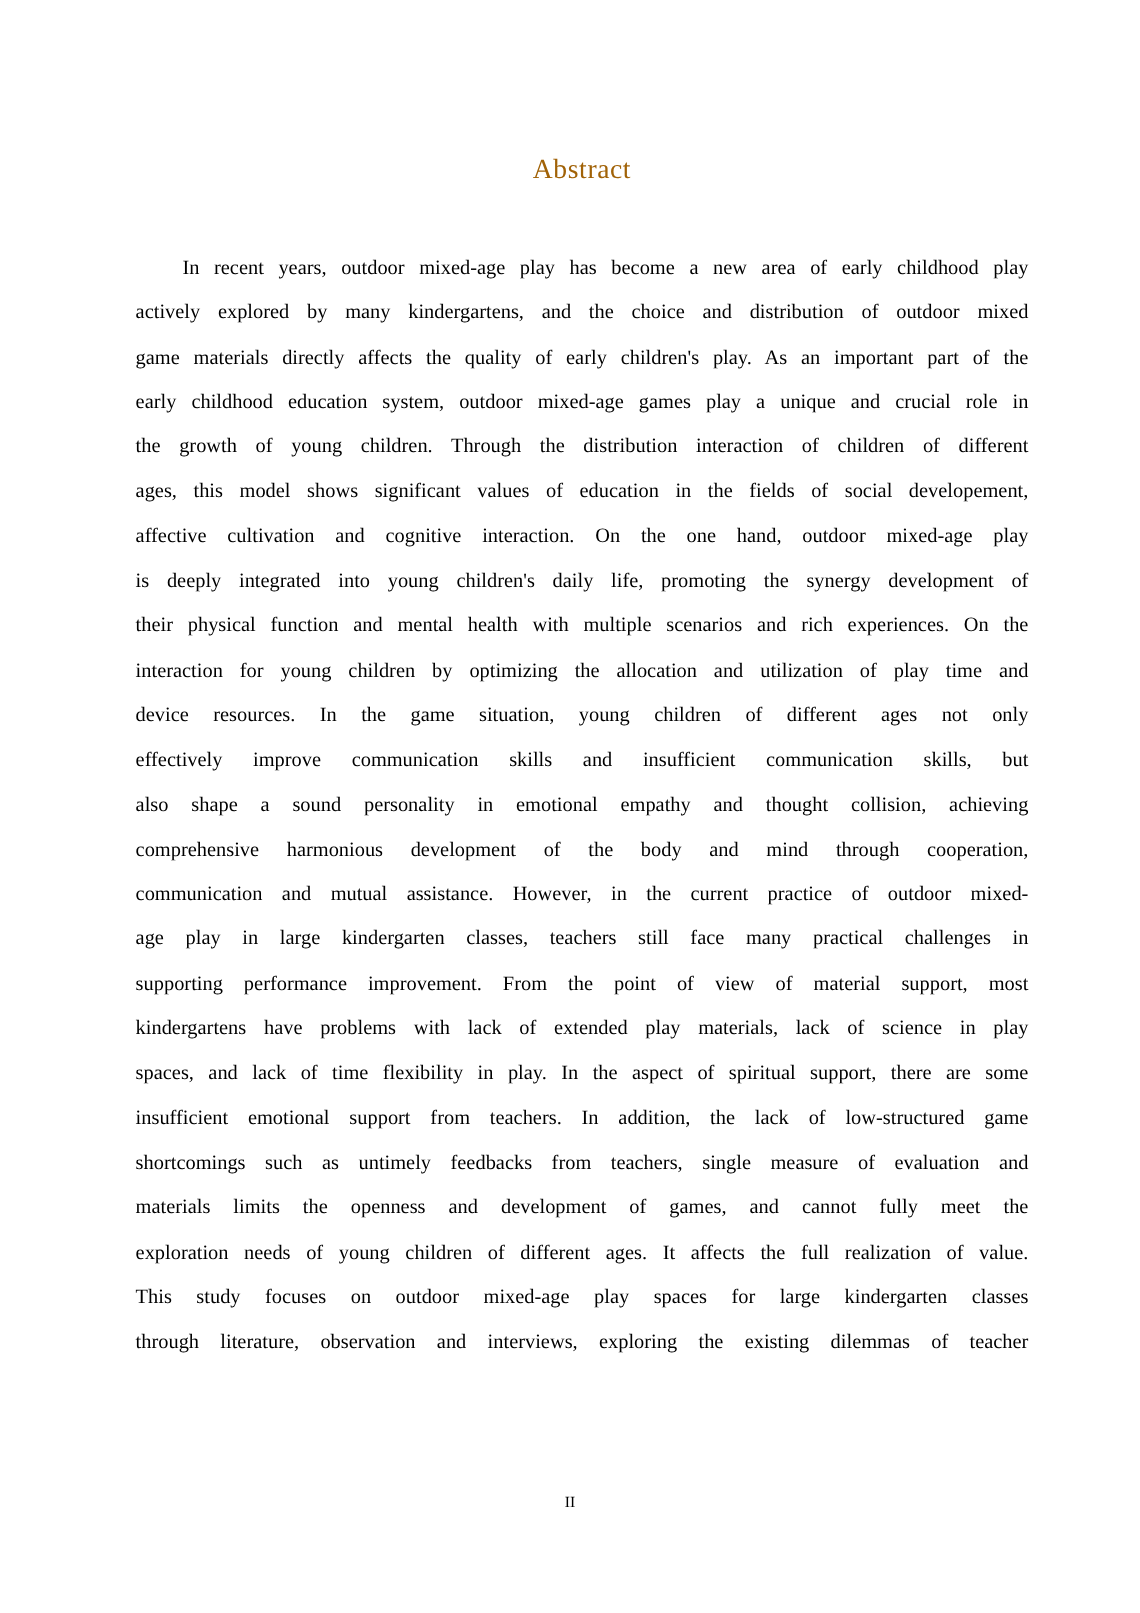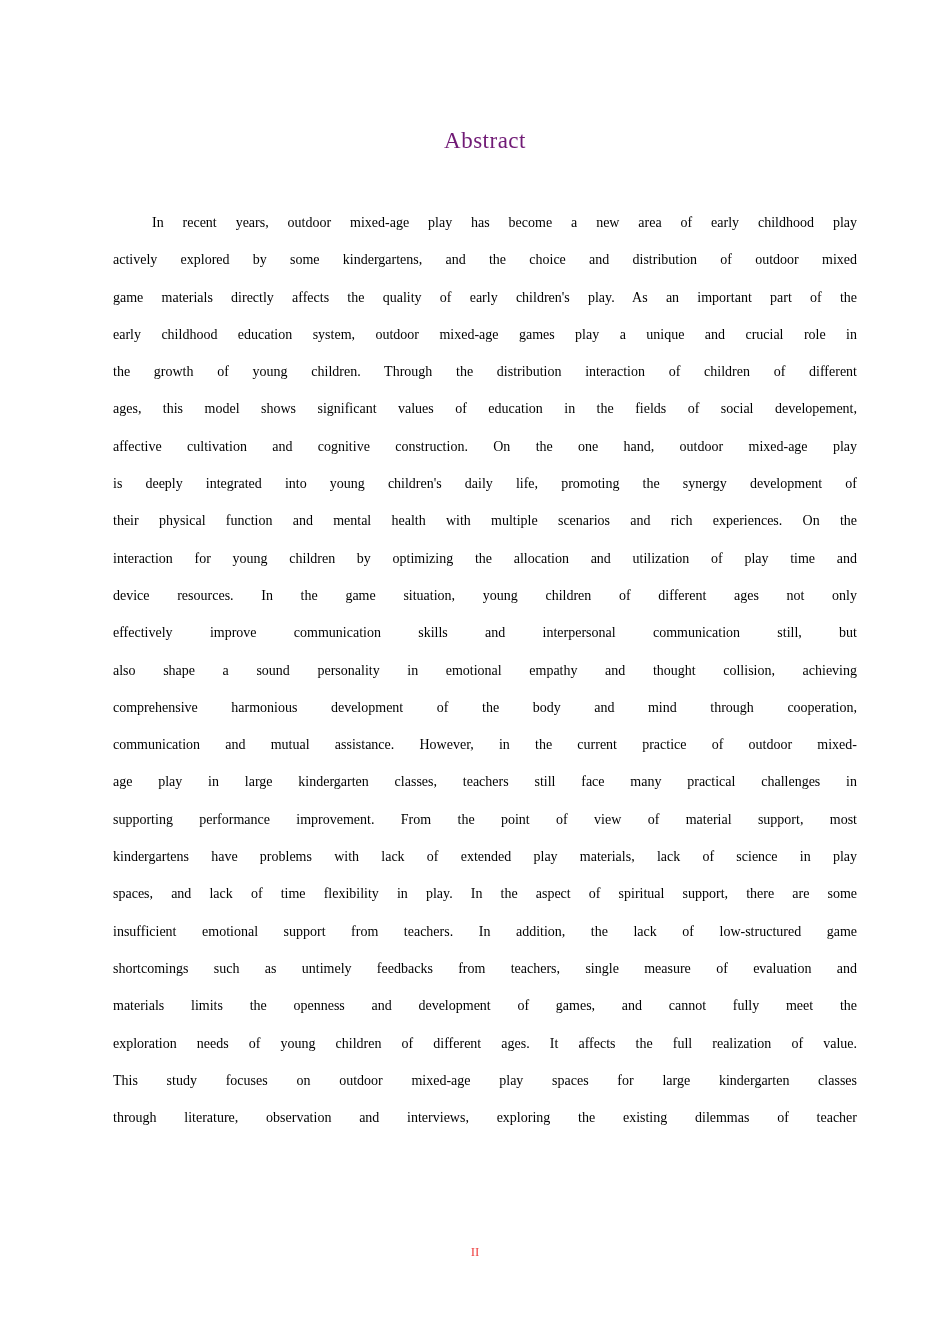--- a/index.html
+++ b/index.html
@@ -24,66 +24,66 @@
     position: absolute;
     top: 124px;
     left: 113px;
     width: 744px;
     margin: 0;
     text-align: center;
     font-size: 23px;
     font-weight: 400;
     letter-spacing: 0.5px;
     line-height: 34px;
-    color: #701a75;
+    color: #a16207;
   }
   .paragraph {
     position: absolute;
     top: 204px;
     left: 113px;
     width: 744px;
-    font-size: 14px;
+    font-size: 17px;
     line-height: 37.3px;
   }
   .line {
     text-align: justify;
     text-align-last: justify;
   }
   .line.first {
     text-indent: 39px;
   }
   .footer {
     position: absolute;
     top: 1244px;
     left: 0;
     width: 950px;
     text-align: center;
     font-size: 13px;
-    color: #ef4444;
+    color: #000000;
   }
 </style>
 </head>
 <body>
 
 <div class="page">
   <h1 class="title">Abstract</h1>
 
   <div class="paragraph">
       <div class="line first">In recent years, outdoor mixed-age play has become a new area of early childhood play</div>
-      <div class="line">actively explored by some kindergartens, and the choice and distribution of outdoor mixed</div>
+      <div class="line">actively explored by many kindergartens, and the choice and distribution of outdoor mixed</div>
       <div class="line">game materials directly affects the quality of early children's play. As an important part of the</div>
       <div class="line">early childhood education system, outdoor mixed-age games play a unique and crucial role in</div>
       <div class="line">the growth of young children. Through the distribution interaction of children of different</div>
       <div class="line">ages, this model shows significant values of education in the fields of social developement,</div>
-      <div class="line">affective cultivation and cognitive construction. On the one hand, outdoor mixed-age play</div>
+      <div class="line">affective cultivation and cognitive interaction. On the one hand, outdoor mixed-age play</div>
       <div class="line">is deeply integrated into young children's daily life, promoting the synergy development of</div>
       <div class="line">their physical function and mental health with multiple scenarios and rich experiences. On the</div>
       <div class="line">interaction for young children by optimizing the allocation and utilization of play time and</div>
       <div class="line">device resources. In the game situation, young children of different ages not only</div>
-      <div class="line">effectively improve communication skills and interpersonal communication still, but</div>
+      <div class="line">effectively improve communication skills and insufficient communication skills, but</div>
       <div class="line">also shape a sound personality in emotional empathy and thought collision, achieving</div>
       <div class="line">comprehensive harmonious development of the body and mind through cooperation,</div>
       <div class="line">communication and mutual assistance. However, in the current practice of outdoor mixed-</div>
       <div class="line">age play in large kindergarten classes, teachers still face many practical challenges in</div>
       <div class="line">supporting performance improvement. From the point of view of material support, most</div>
       <div class="line">kindergartens have problems with lack of extended play materials, lack of science in play</div>
       <div class="line">spaces, and lack of time flexibility in play. In the aspect of spiritual support, there are some</div>
       <div class="line">insufficient emotional support from teachers. In addition, the lack of low-structured game</div>
       <div class="line">shortcomings such as untimely feedbacks from teachers, single measure of evaluation and</div>
       <div class="line">materials limits the openness and development of games, and cannot fully meet the</div>

